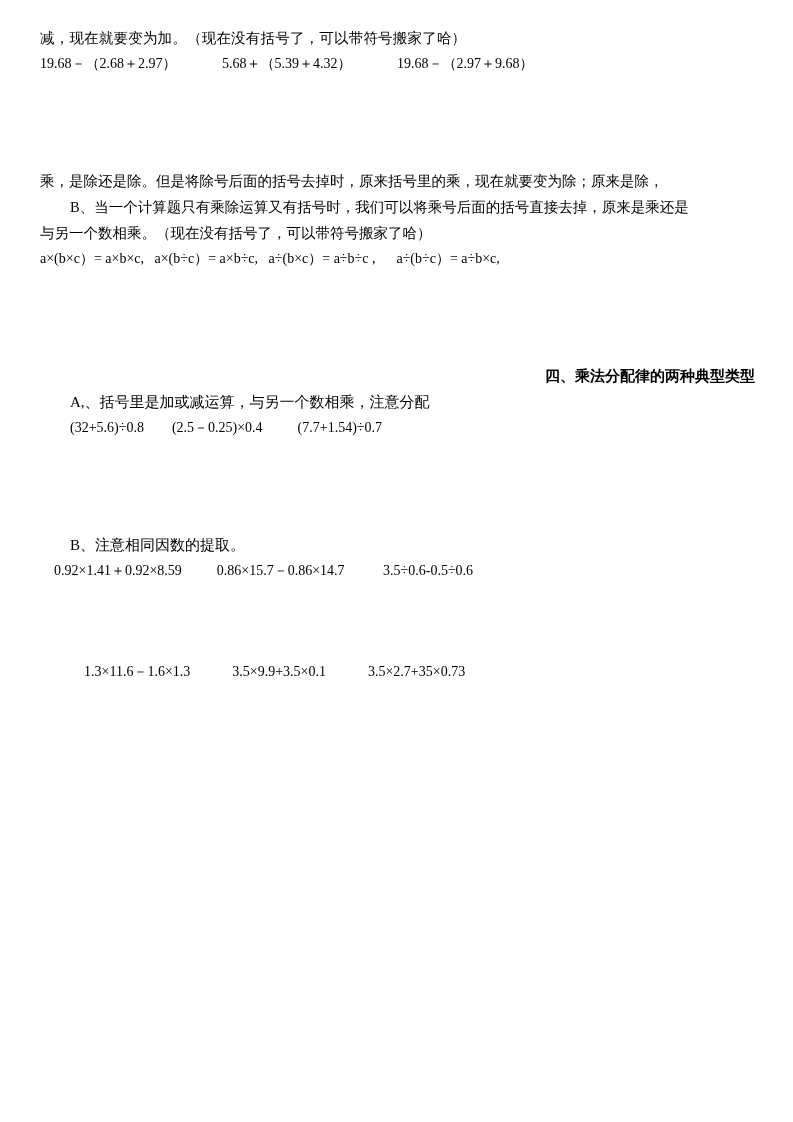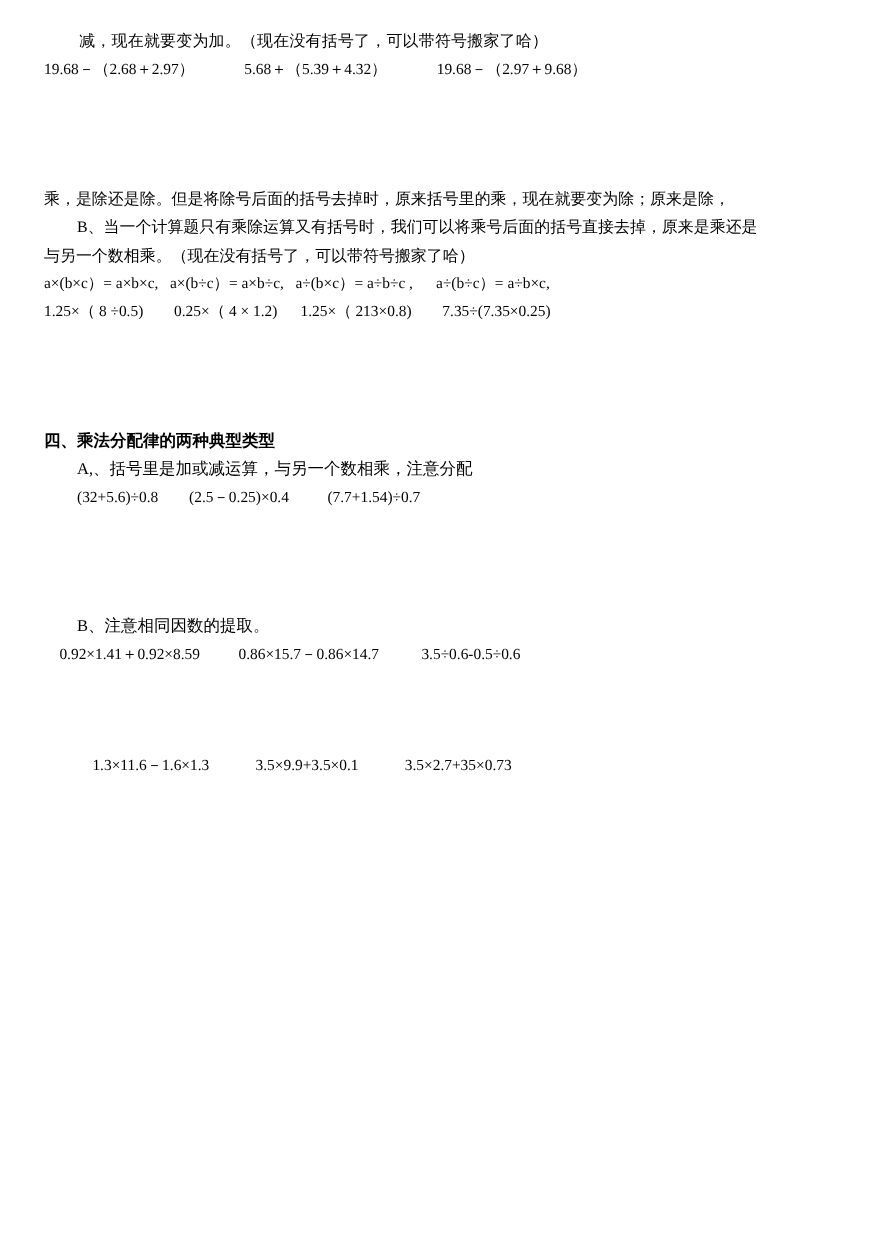--- a/index.html
+++ b/index.html
@@ -22,21 +22,20 @@
     position: absolute;
     left: 40px;
     top: 26px;
     width: 715px;
   }
   .line {
     font-size: 14.5px;
     line-height: 25px;
     white-space: pre;
     letter-spacing: 0.2px;
-    margin-left: 32px;
   }
   .mono-line {
     font-family: "Liberation Serif", "DejaVu Serif", serif;
     font-size: 14px;
     line-height: 25px;
     white-space: pre;
   }
   .para {
     font-size: 14.5px;
     line-height: 26px;
@@ -44,20 +43,21 @@
     text-justify: inter-ideograph;
   }
   .indent2 {
     text-indent: 30px;
   }
   .heading {
     font-size: 15px;
     line-height: 26px;
     font-weight: bold;
     white-space: pre;
+    text-align: right;
   }
   .sub-heading {
     font-size: 15px;
     line-height: 26px;
     white-space: pre;
   }
   .spacer-lg { height: 76px; }
   .spacer-xl { height: 92px; }
   .block-pad-1 { padding-left: 14px; }
   .block-pad-2 { padding-left: 30px; }
@@ -76,21 +76,20 @@
     <div class="mono-line block-pad-0">19.68－（2.68＋2.97）             5.68＋（5.39＋4.32）             19.68－（2.97＋9.68）</div>
 
     <div class="spacer-xl"></div>
 
     <div class="para">乘，是除还是除。但是将除号后面的括号去掉时，原来括号里的乘，现在就要变为除；原来是除，</div>
     <div class="para indent2">B、当一个计算题只有乘除运算又有括号时，我们可以将乘号后面的括号直接去掉，原来是乘还是</div>
     <div class="para">与另一个数相乘。（现在没有括号了，可以带符号搬家了哈）</div>
 
     <div class="mono-line block-pad-0">a×(b×c）= a×b×c,   a×(b÷c）= a×b÷c,   a÷(b×c）= a÷b÷c ,      a÷(b÷c）= a÷b×c,</div>
 
-    <div class="mono-line block-pad-0">1.25×（ 8 ÷0.5)        0.25×（ 4 × 1.2)      1.25×（ 213×0.8)        7.35÷(7.35×0.25)</div>
 
     <div class="spacer-xl"></div>
 
     <div class="heading block-pad-0">四、乘法分配律的两种典型类型</div>
 
     <div class="sub-heading block-pad-2">A,、括号里是加或减运算，与另一个数相乘，注意分配</div>
 
     <div class="mono-line block-pad-2">(32+5.6)÷0.8        (2.5－0.25)×0.4          (7.7+1.54)÷0.7</div>
 
     <div class="spacer-xl"></div>

